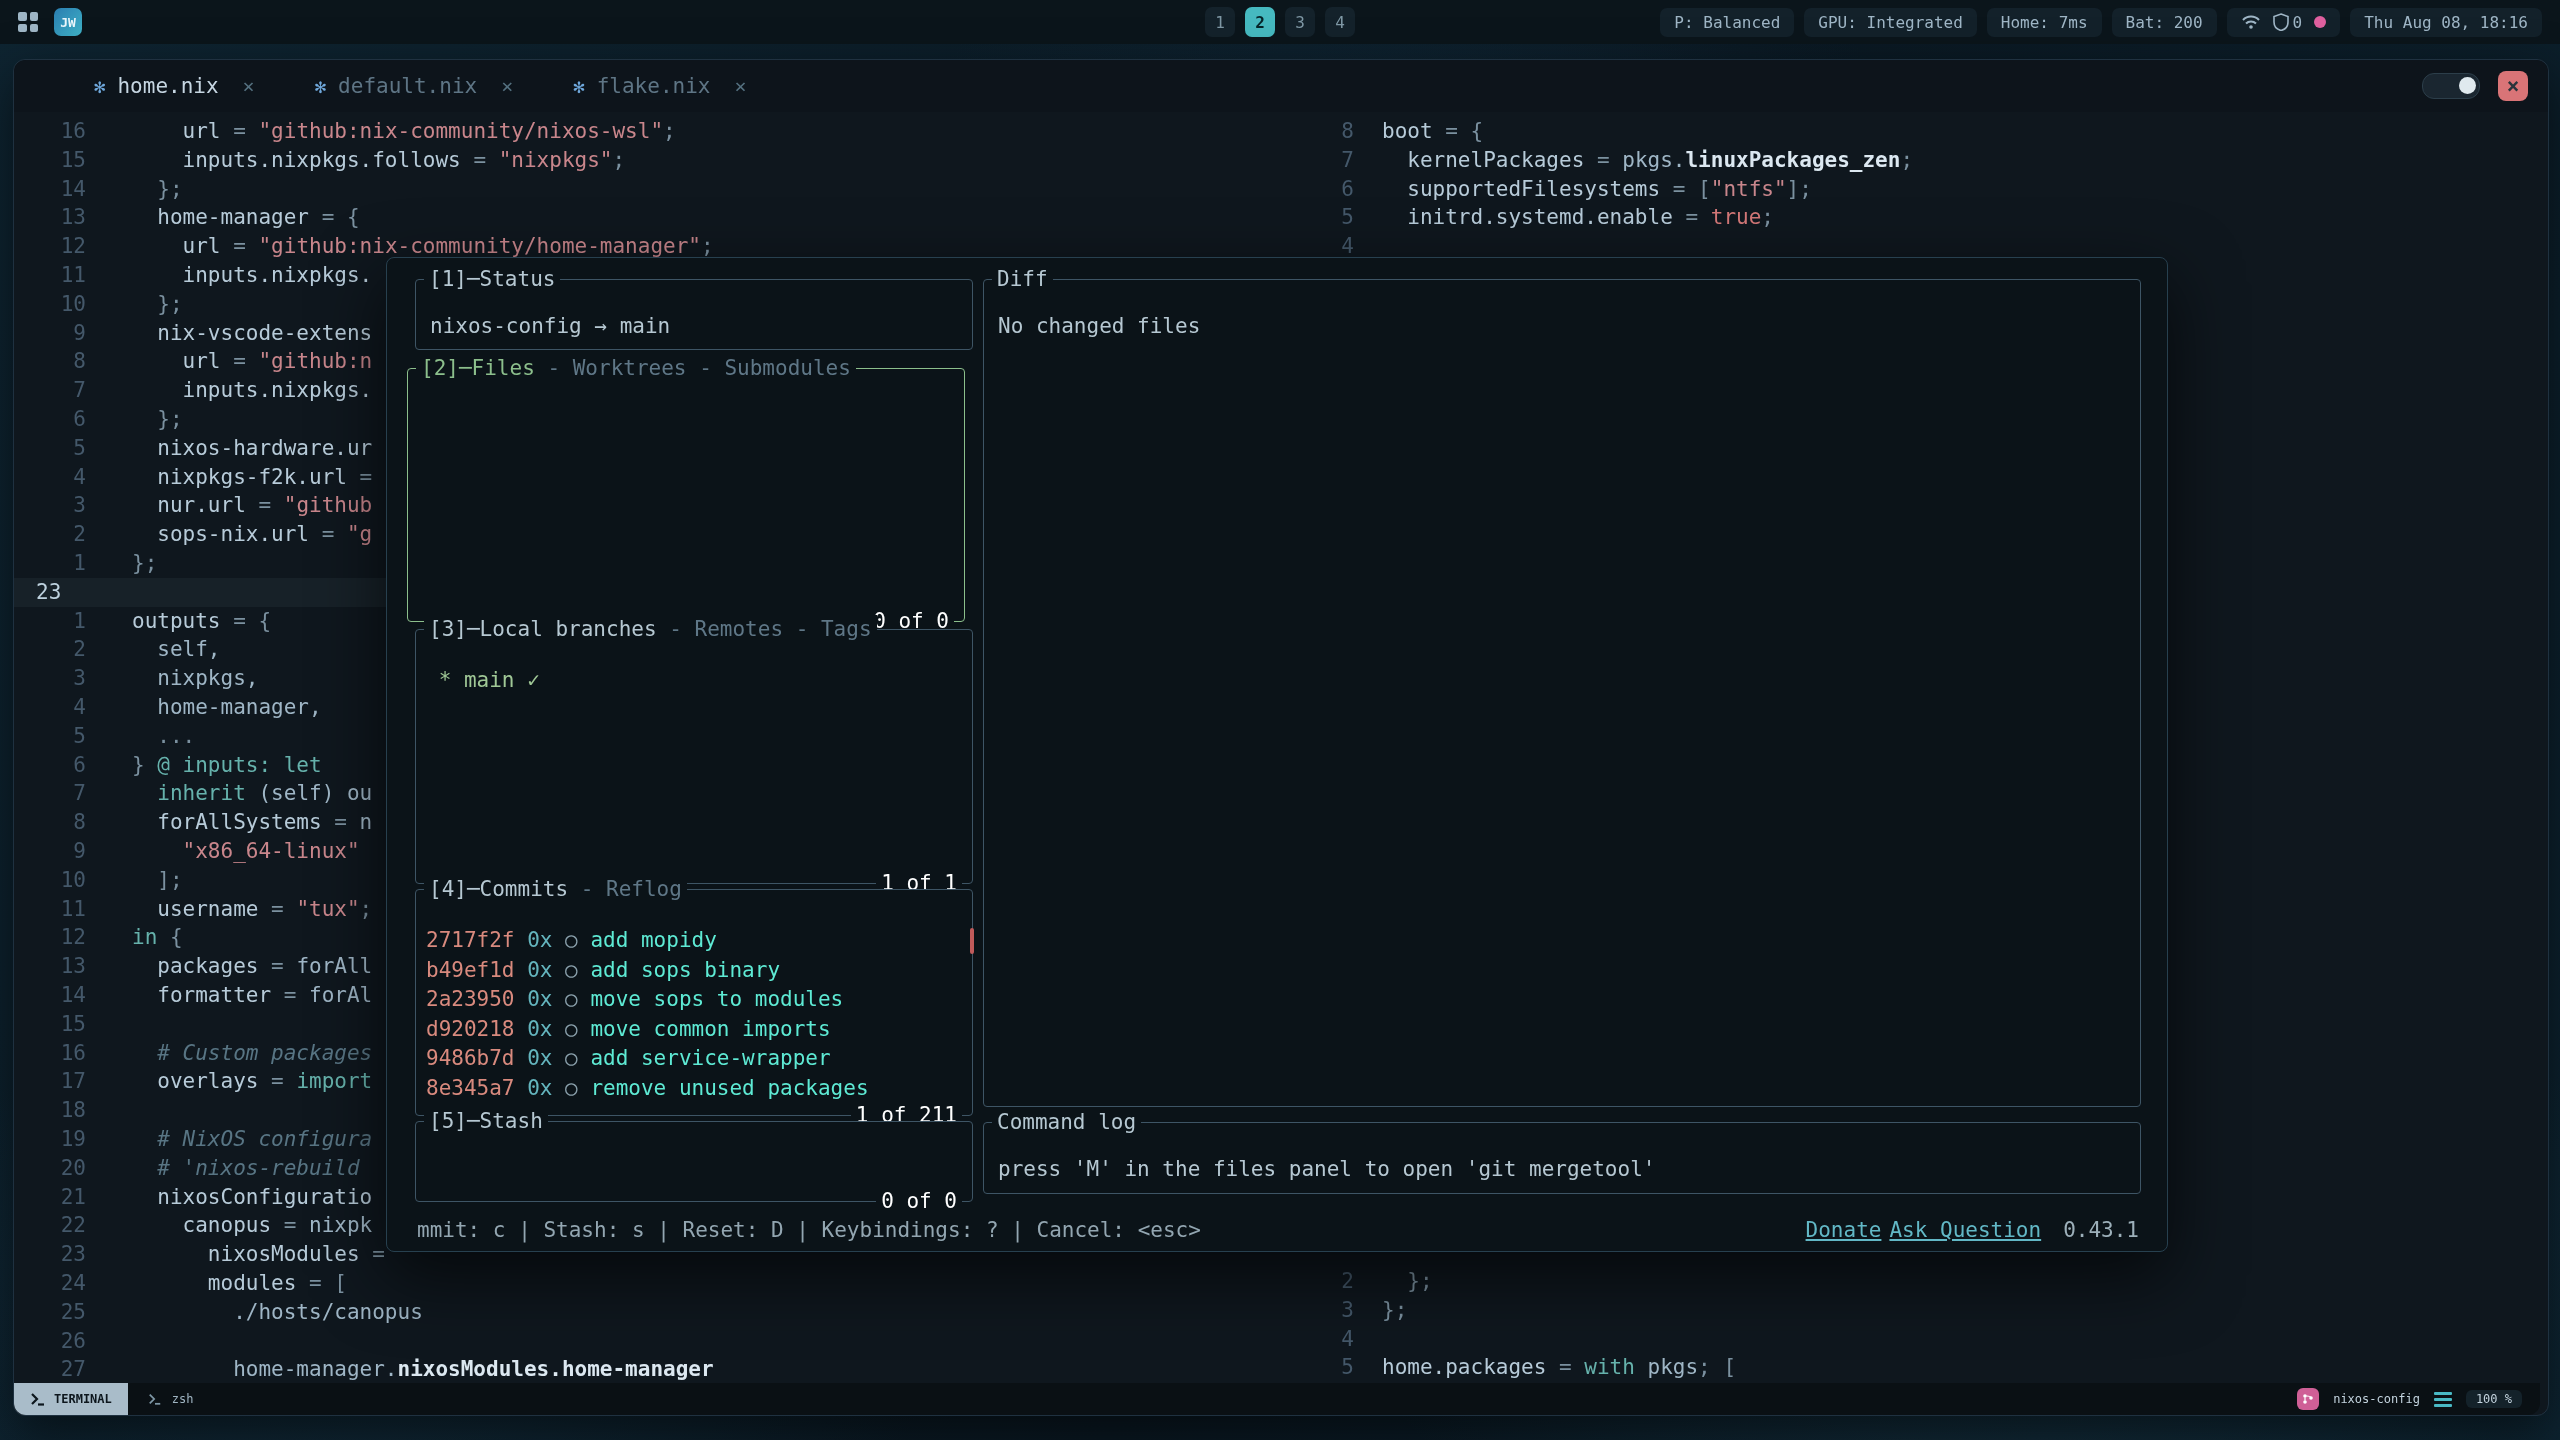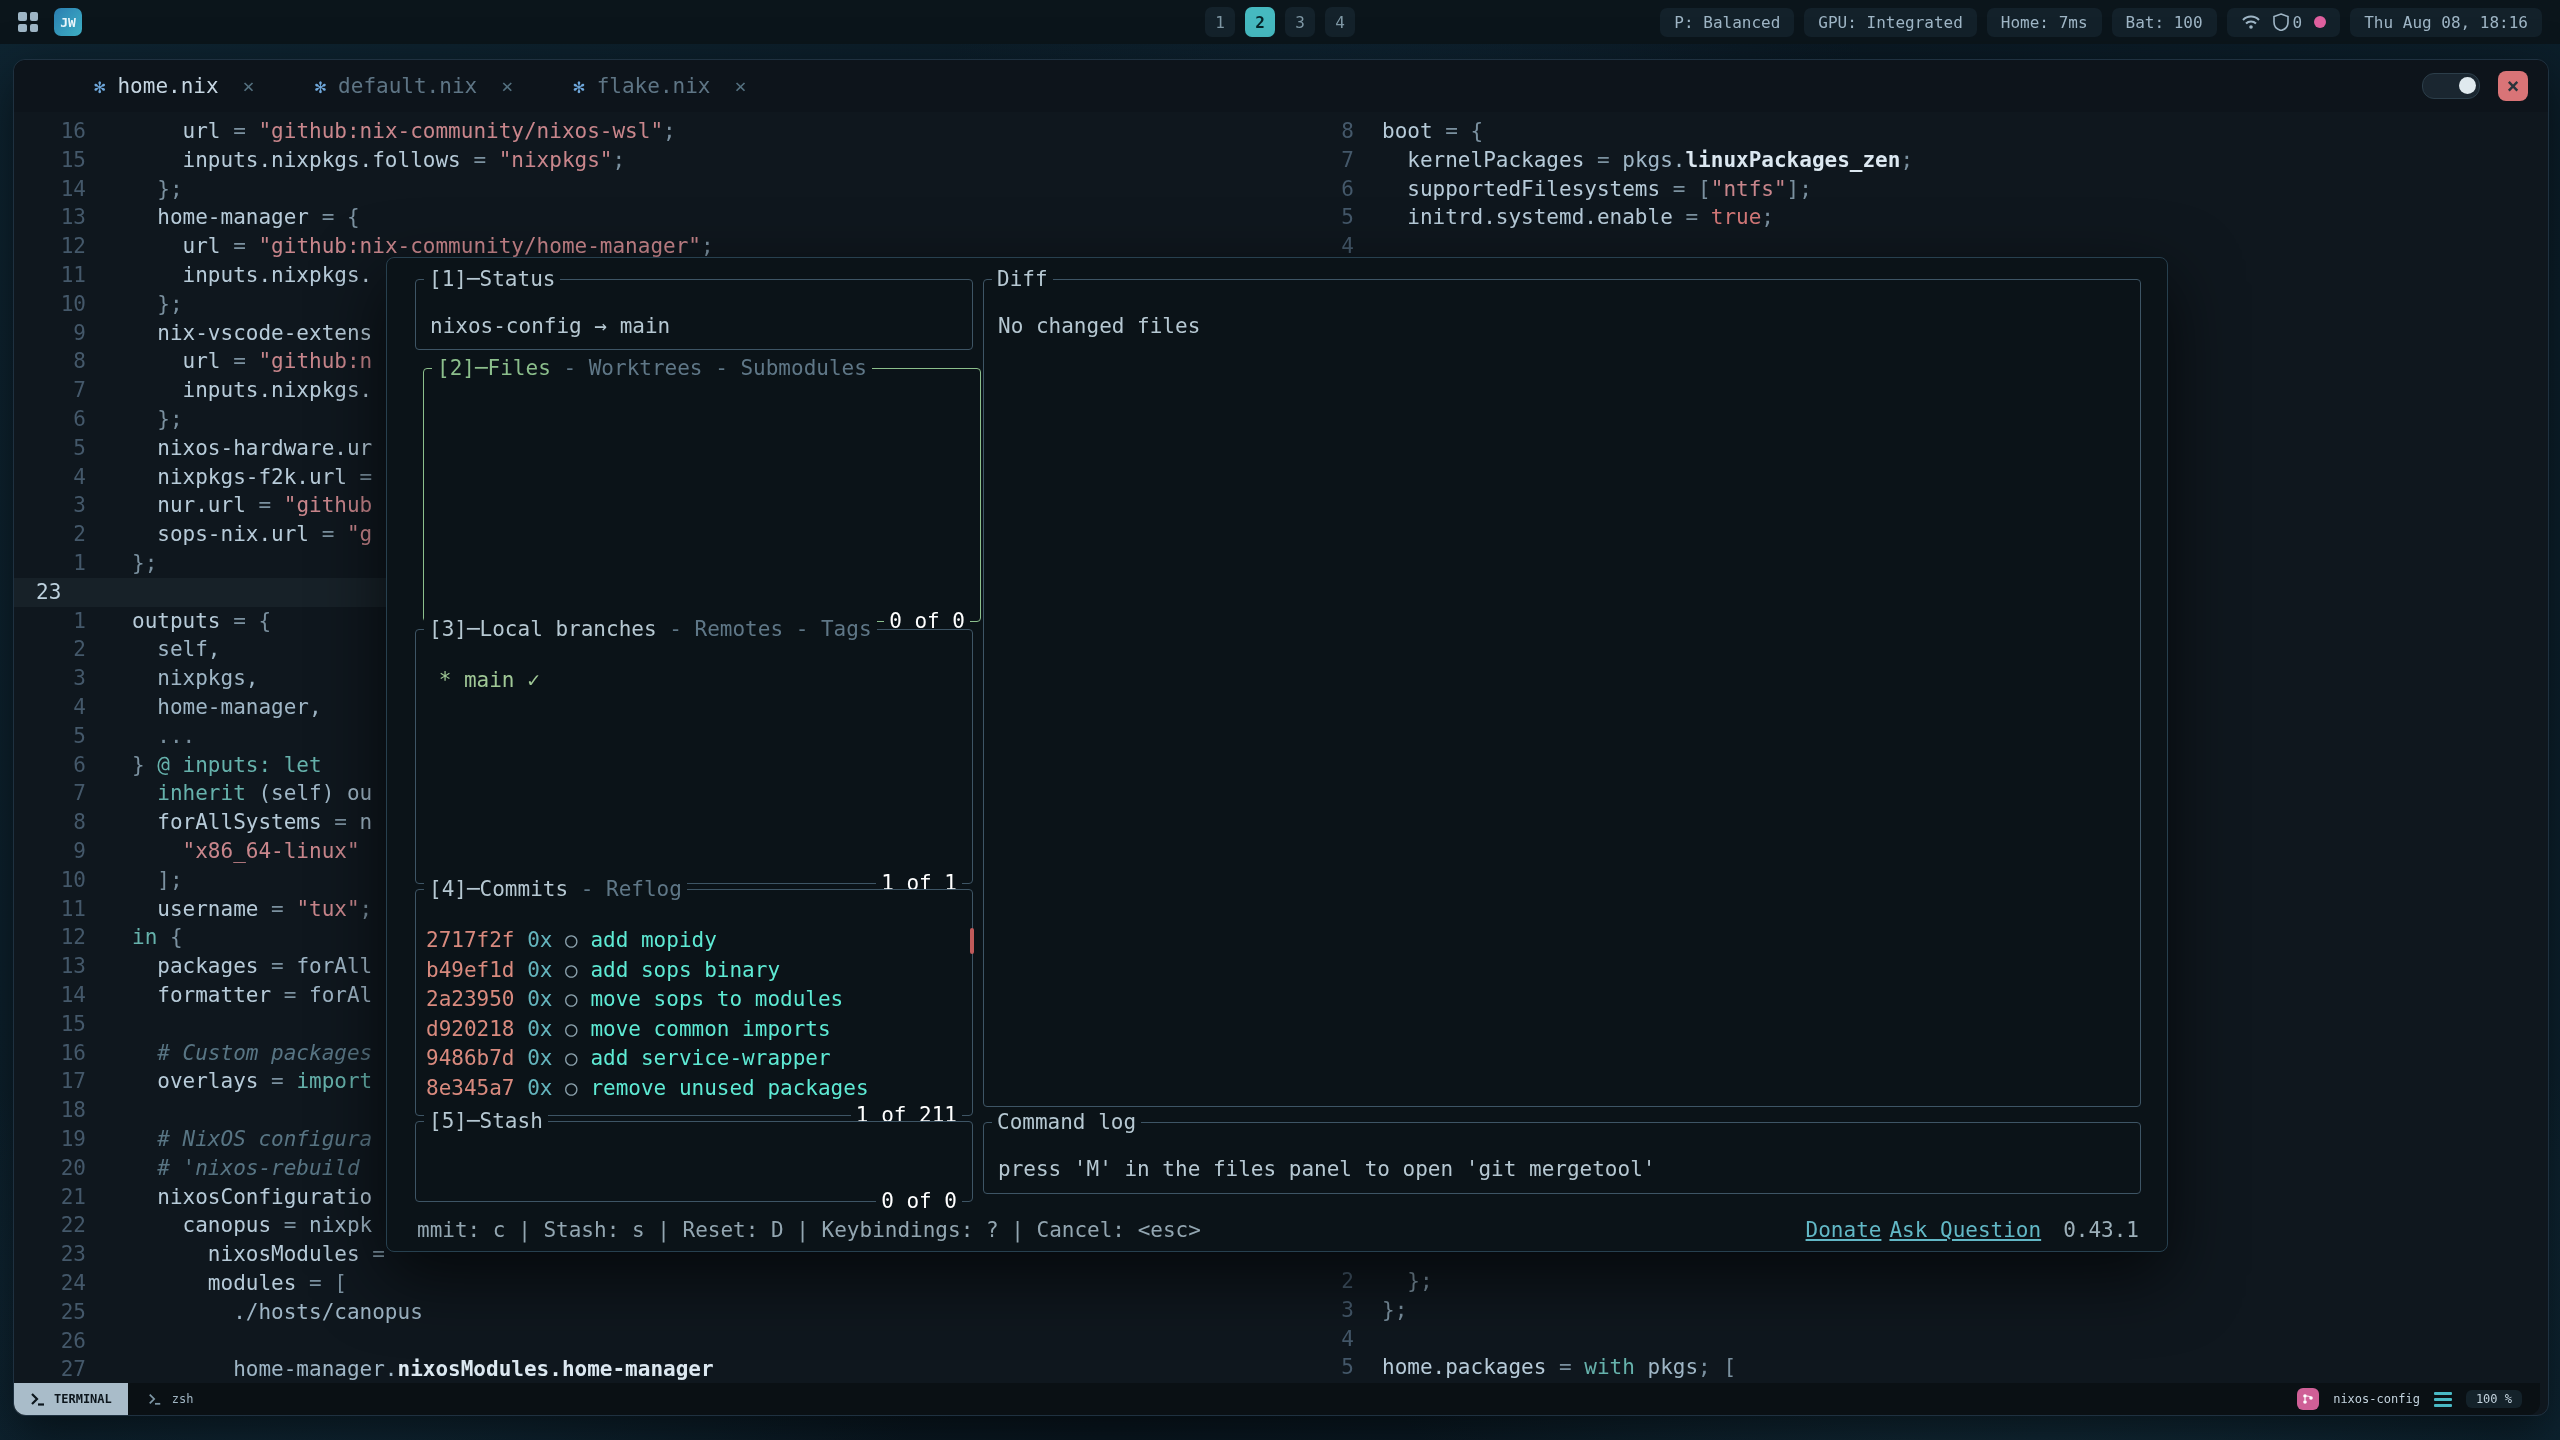--- a/index.html
+++ b/index.html
@@ -106,21 +106,21 @@
       <div class="ws">1</div>
       <div class="ws active">2</div>
       <div class="ws">3</div>
       <div class="ws">4</div>
     </div>
   <div class="tb-right">
     <span id="pills" style="display:flex;gap:10px;">
         <span class="pill">P: Balanced</span>
         <span class="pill">GPU: Integrated</span>
         <span class="pill">Home: 7ms</span>
-        <span class="pill">Bat: 100</span>
+        <span class="pill">Bat: 200</span>
       </span>
     <span class="pill tray">
       <svg width="20" height="16" viewBox="0 0 20 16">
         <path d="M2 6 A11 11 0 0 1 18 6" stroke="#9fb6c6" stroke-width="2" fill="none"></path>
         <path d="M5 9.5 A7 7 0 0 1 15 9.5" stroke="#9fb6c6" stroke-width="2" fill="none"></path>
         <circle cx="10" cy="13" r="1.8" fill="#9fb6c6"></circle>
         </svg>
       <span style="display:inline-flex;align-items:center;gap:4px;">
         <svg width="16" height="18" viewBox="0 0 16 18">
           <path d="M8 1 L15 3.5 V9 C15 13.5 11.8 16.5 8 17.5 C4.2 16.5 1 13.5 1 9 V3.5 Z" stroke="#9fb6c6" stroke-width="1.6" fill="none"></path>
@@ -221,21 +221,21 @@
         <div class="crow" style="top: 1241.4px;"><span class="gut">5</span><span class="code"><span class="t-a">home.packages</span><span class="t-p"> = </span><span class="t-k">with</span><span class="t-f"> pkgs</span><span class="t-p">; [</span></span></div>
       </div>
 
     <div class="lazygit">
 
       <div class="lg-panel" style="left:28px;top:21px;width:558px;height:71px">
         <div class="lg-title"><span class="lg-key">[1]─</span><span class="lg-tmain">Status</span></div>
         <div class="lg-content">nixos-config → main</div>
       </div>
 
-      <div class="lg-panel focused" style="left:36px;top:110px;width:558px;height:254px">
+      <div class="lg-panel focused" style="left:20px;top:110px;width:558px;height:254px">
         <div class="lg-title"><span class="lg-key">[2]─</span><span class="lg-tmain">Files</span><span class="lg-tsub"> - Worktrees - Submodules</span></div>
         <div class="lg-count">0 of 0</div>
       </div>
 
       <div class="lg-panel" style="left:28px;top:371px;width:558px;height:255px">
         <div class="lg-title"><span class="lg-key">[3]─</span><span class="lg-tmain">Local branches</span><span class="lg-tsub"> - Remotes - Tags</span></div>
         <div class="lg-list" id="lg-branches">
             <div class="lg-item branch"> * main ✓</div>
           </div>
         <div class="lg-count">1 of 1</div>

